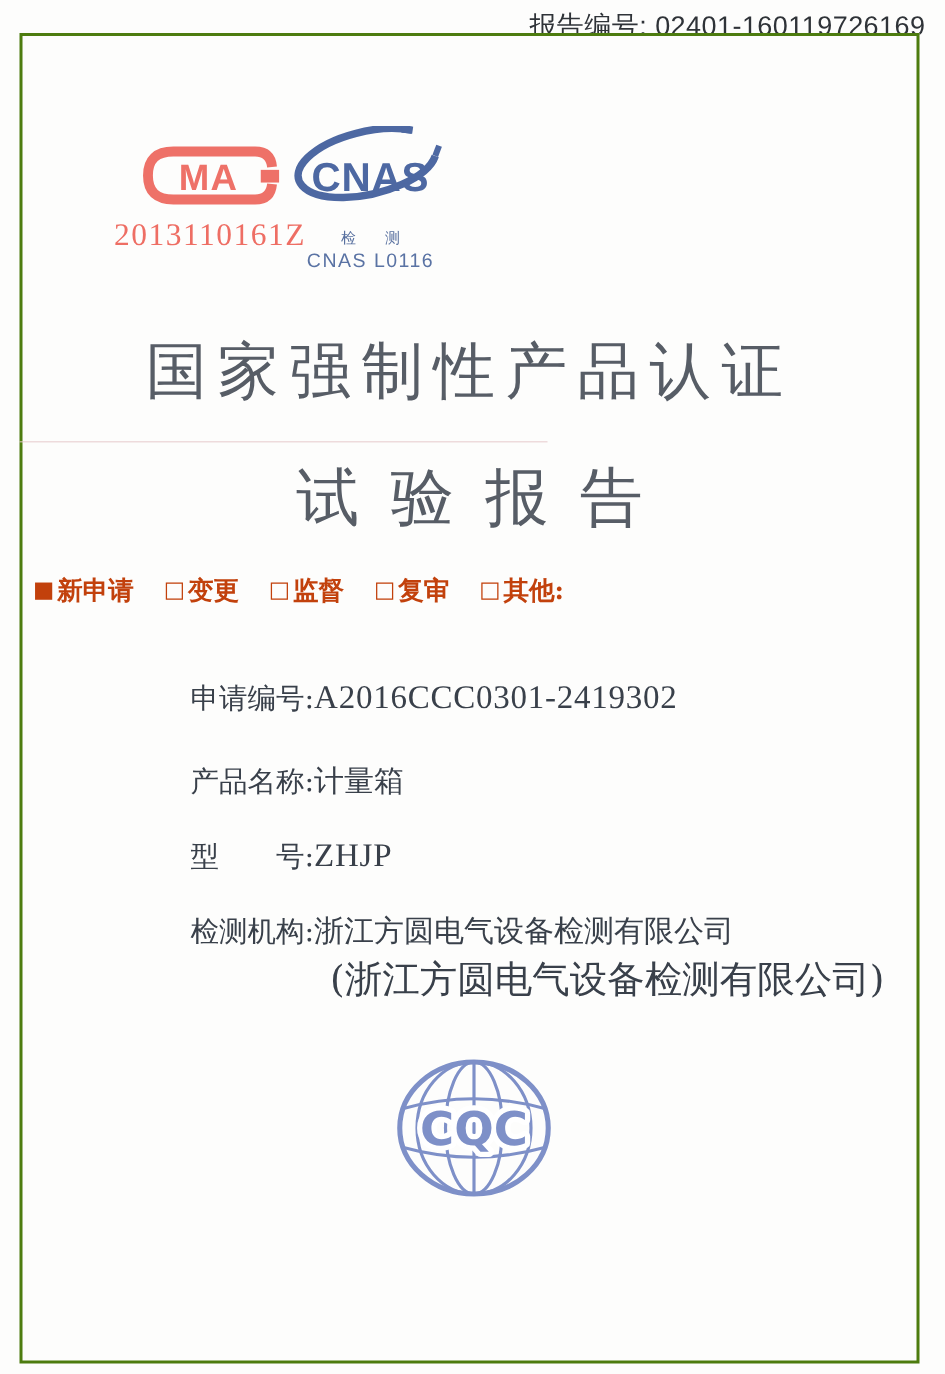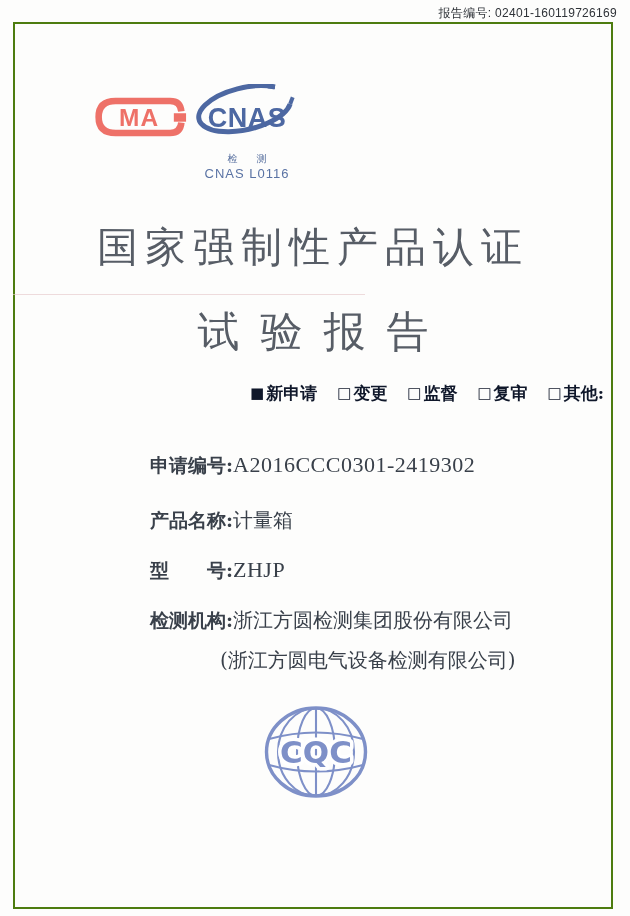--- a/index.html
+++ b/index.html
@@ -1,21 +1,21 @@
 <!DOCTYPE html>
 <html><head>
 <meta charset="utf-8">
 <style>
   html,body{margin:0;padding:0;background:#ffffff;}
   .page{
     position:relative;width:630px;height:916px;background:#fdfdfc;
     font-family:"DejaVu Serif", serif;color:#3a4149;overflow:hidden;
   }
   .report-no{
-    position:absolute;top:5px;right:13px;font-size:12px;color:#2f3338;
+    position:absolute;top:5px;right:13px;font-size:18px;color:#2f3338;
     font-family:"Liberation Sans", sans-serif;letter-spacing:.3px;text-align:right;
   }
   .sheet{
     position:absolute;left:13px;top:22px;width:600px;height:887px;
     box-sizing:border-box;border:2px solid #4d7c0f;background:#fdfdfc;
   }
   
   .cma{position:absolute;left:40px;top:70px;width:170px;text-align:center;}
   .cma svg{display:block;margin:0 auto;}
   .cma-no{margin-top:4px;font-size:21px;color:#ee6e64;letter-spacing:1px;font-family:"Liberation Serif", serif;}
@@ -31,50 +31,51 @@
   .title2{
     position:absolute;top:280px;left:0;width:100%;text-align:center;
     font-size:42px;letter-spacing:21px;color:#575d66;font-weight:500;text-indent:21px;
   }
   .artifact-line{
     position:absolute;top:270px;left:-2px;width:352px;height:1px;
     background:#e7c9cb;opacity:.65;
   }
   
   .checkrow{
-    position:absolute;top:358px;left:0;width:100%;text-align:right;
-    font-size:17px;color:#0f172a;font-weight:600;
+    position:absolute;top:358px;left:0;width:100%;text-align:left;
+    font-size:17px;color:#c2410c;font-weight:600;
   }
   .cb{margin:0 7px;white-space:nowrap;}
   .cb .glyph{font-size:15px;margin-right:2px;position:relative;top:-1px;}
   
   .field{position:absolute;left:112px;font-size:19px;color:#39404a;white-space:nowrap;}
-  .field .lbl{font-weight:700;margin-left:23px;}
+  .field .lbl{font-weight:400;}
   .field .val{font-size:21px;}
   .field .val.latin{font-family:"Liberation Serif", serif;font-size:22px;letter-spacing:.5px;}
   .field .val.cjk{font-size:20px;}
   .f1{top:428px;} .f2{top:483px;} .f3{top:533px;} .f4{top:583px;}
-  .field-line2{position:absolute;left:205px;top:612px;font-size:20px;color:#39404a;white-space:nowrap;margin-top:11px;}
+  .field-line2{position:absolute;left:205px;top:612px;font-size:25px;color:#39404a;white-space:nowrap;}
   .cqc{position:absolute;left:249px;top:681px;}
 </style>
 </head>
 <body>
 
 <div class="page">
 
   <div class="report-no"><span>报告编号: </span><span>02401-160119726169</span></div>
 
   <div class="sheet">
 
     <div class="cma">
       <svg width="94" height="46" viewBox="0 0 100 48">
         <path d="M 94 30 Q 93 41 82 41 L 24 41 Q 6 41 6 24 Q 6 7 24 7 L 82 7 Q 93 7 94 18" fill="none" stroke="#ee7168" stroke-width="7"></path>
         <rect x="86" y="20" width="13" height="9" fill="#ee7168"></rect>
         <text x="49" y="34" text-anchor="middle" font-family="Liberation Sans, sans-serif" font-size="26" font-weight="bold" letter-spacing="1" fill="#ee7168">MA</text>
       </svg>
+      <div class="cma-no">2013110161Z</div>
     </div>
 
     <div class="cnas">
       <svg width="108" height="66" viewBox="0 0 108 66">
         <g transform="rotate(-13 54 33)" stroke="#4d68a2" fill="none">
           <path d="M 88 10 A 47 21 0 1 0 99 30" stroke-width="5"></path>
           <path d="M 99 30 l 4 -6" stroke-width="4"></path>
           <path d="M 88 10 l -7 -2" stroke-width="4"></path>
         </g>
         <text x="54" y="43" text-anchor="middle" font-family="Liberation Sans, sans-serif" font-size="27" font-weight="bold" letter-spacing="0.5" fill="#4d68a2">CNAS</text>
@@ -98,21 +99,21 @@
     <div class="field f1">
       <span class="lbl">申请编号:</span><span class="val latin">A2016CCC0301-2419302</span>
     </div>
     <div class="field f2">
       <span class="lbl">产品名称:</span><span class="val cjk">计量箱</span>
     </div>
     <div class="field f3">
       <span class="lbl">型　　号:</span><span class="val latin">ZHJP</span>
     </div>
     <div class="field f4">
-      <span class="lbl">检测机构:</span><span class="val cjk">浙江方圆检测集团股份有限公司</span>
+      <span class="lbl">检测机构:</span><span class="val cjk">浙江方圆电气设备检测有限公司</span>
     </div>
     <div class="field-line2">(浙江方圆电气设备检测有限公司)</div>
 
     <div class="cqc">
       <svg width="104" height="94" viewBox="0 0 104 94">
         <g stroke="#7e90c8" fill="none">
           <ellipse cx="52" cy="47" rx="49.5" ry="44" stroke-width="3.4"></ellipse>
           <ellipse cx="52" cy="47" rx="38" ry="44" stroke-width="2.1"></ellipse>
           <ellipse cx="52" cy="47" rx="19" ry="44" stroke-width="2.1"></ellipse>
           <line x1="52" y1="3" x2="52" y2="91" stroke-width="2.1"></line>

